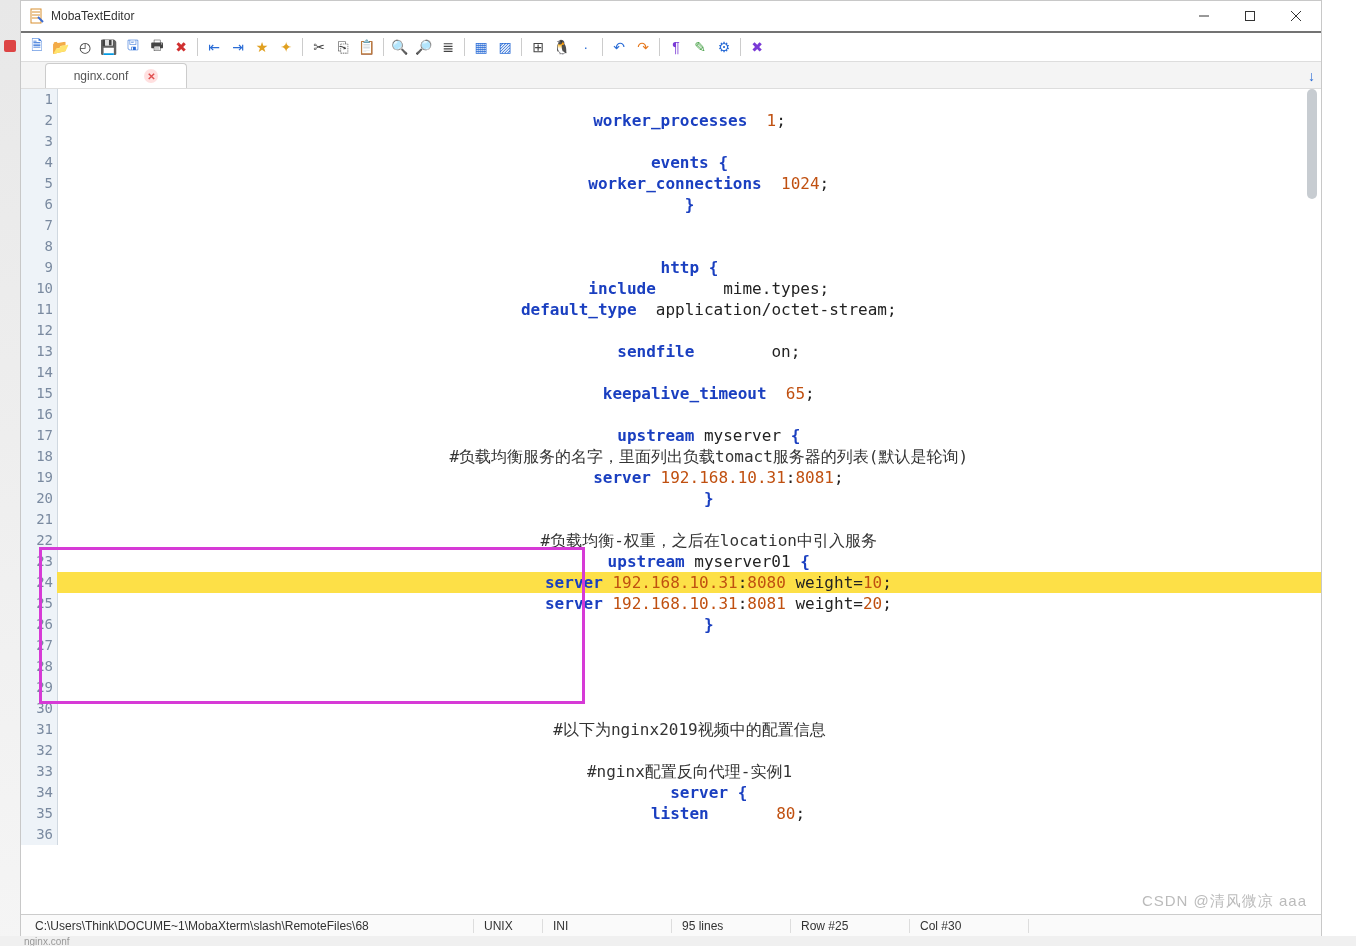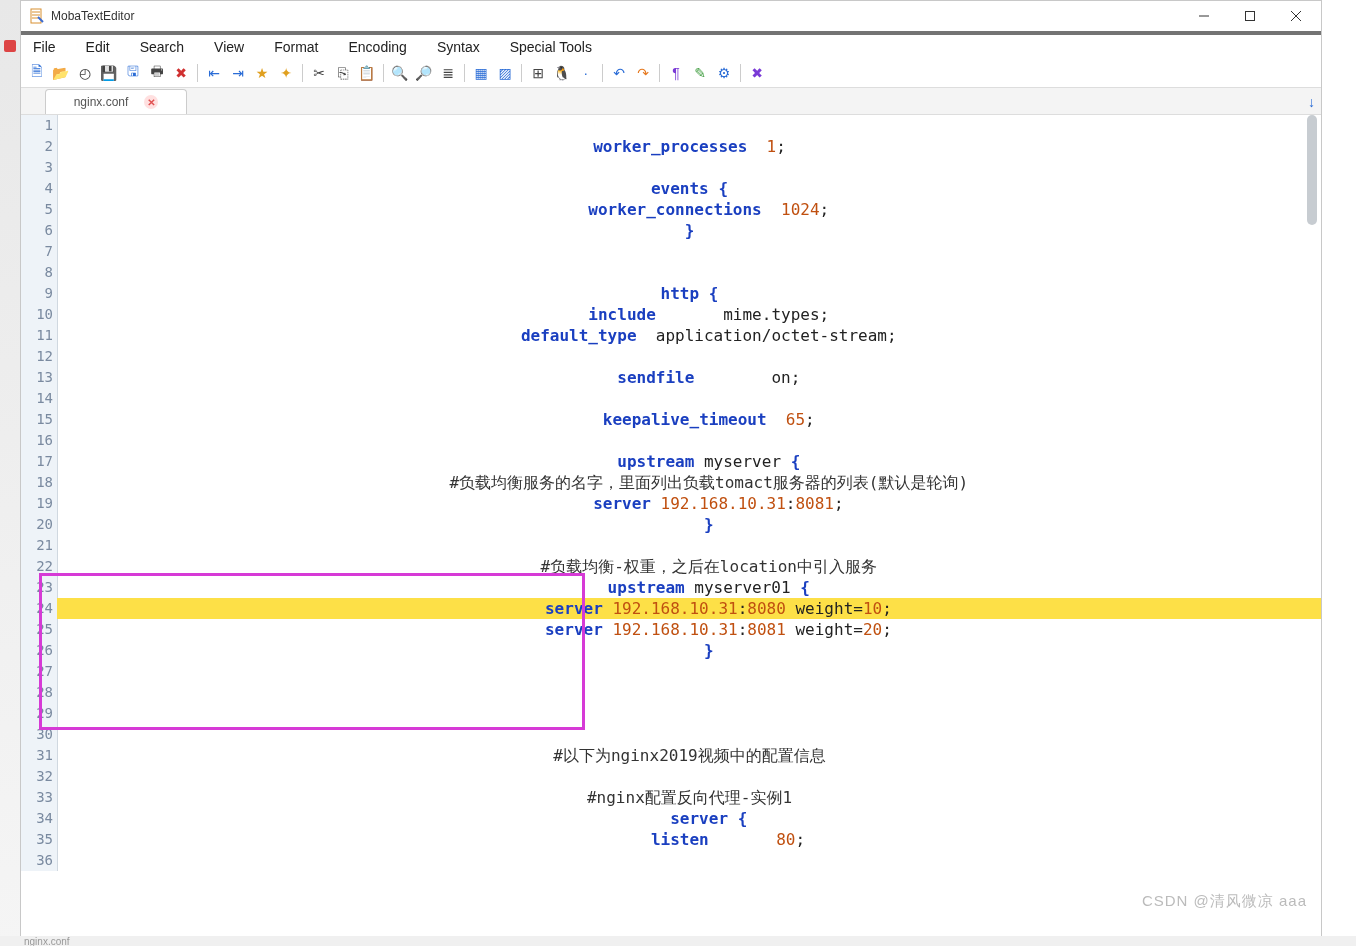--- a/index.html
+++ b/index.html
@@ -1,19 +1,19 @@
 <!DOCTYPE html>
 <html><head>
 <meta charset="utf-8">
 <style>
   html,body { margin:0; padding:0; font-family: "Segoe UI", Tahoma, sans-serif; font-size:13px; background:#fff; color:#000; overflow:hidden; height:100%; }
   .window { width:1300px; height:936px; margin-left:20px; border:1px solid #c8c8c8; background:#fff; display:flex; flex-direction:column; position:relative; }
   .outside-left { position:absolute; left:0; top:0; width:20px; height:946px; background:linear-gradient(#e8e8e8,#f5f5f5); }
   .outside-left .dot { width:12px;height:12px;border-radius:2px;margin:40px auto 0; background:#d44; }
-  .titlebar { height:30px; display:flex; align-items:center; justify-content:space-between; padding:0 2px 0 8px; background:#fff; border-bottom:4px solid #737373; }
+  .titlebar { height:30px; display:flex; align-items:center; justify-content:space-between; padding:0 2px 0 8px; background:#fff; border-bottom:2px solid #737373; }
   .titlebar-left { display:flex; align-items:center; gap:6px; }
   .appicon { width:16px;height:16px; display:inline-block; }
   .title-text { font-size:12px; color:#333; }
   .win-controls { display:flex; }
   .win-btn { width:46px; height:30px; display:flex; align-items:center; justify-content:center; color:#333; }
   .menubar { height:24px; display:flex; align-items:center; padding:0 8px; gap:22px; background:#fff; font-size:14px; color:#222; }
   .menubar span { padding:2px 4px; }
   .toolbar { height:28px; display:flex; align-items:center; padding:0 6px; gap:4px; background:#fff; border-bottom:1px solid #ddd; }
   .tbtn { width:20px; height:20px; display:flex; align-items:center; justify-content:center; border-radius:2px; font-size:14px; color:#444; }
   .tbtn.blue { color:#2a6cd6; }
@@ -81,30 +81,20 @@
         </div>
       <div class="win-btn">
           <svg width="10" height="10">
             <line x1="0" y1="0" x2="10" y2="10" stroke="#333"></line>
             <line x1="10" y1="0" x2="0" y2="10" stroke="#333"></line>
           </svg>
         </div>
     </div>
   </div>
 
-  <div class="menubar" id="menubar">
-      <span>File</span>
-      <span>Edit</span>
-      <span>Search</span>
-      <span>View</span>
-      <span>Format</span>
-      <span>Encoding</span>
-      <span>Syntax</span>
-      <span>Special Tools</span>
-    </div>
 
   <div class="toolbar" id="toolbar">
       <div class="tbtn blue">🗎</div>
       <div class="tbtn yellow">📂</div>
       <div class="tbtn ">◴</div>
       <div class="tbtn blue">💾</div>
       <div class="tbtn blue">🖫</div>
       <div class="tbtn ">🖶</div>
       <div class="tbtn red">✖</div>
       <div class="sep"></div>
@@ -223,17 +213,26 @@
           <div class="codeline"><span class="txt">    </span><span class="kw">server</span><span class="txt"> </span><span class="brace">{</span></div>
           <div class="codeline"><span class="txt">        </span><span class="kw">listen</span><span class="txt">       </span><span class="num">80</span><span class="txt">;</span></div>
         </div>
       <div class="highlight-box" id="hlbox" style="left: 18px; top: 458px; width: 540px; height: 151px;"></div>
     </div>
     <div class="vscroll-track">
       <div class="vscroll-thumb"></div>
     </div>
   </div>
 
+  <div class="statusbar">
+    <div class="cell" style="flex:0 0 430px; overflow:hidden; white-space:nowrap;">C:\Users\Think\DOCUME~1\MobaXterm\slash\RemoteFiles\68</div>
+    <div class="cell" style="width:50px">UNIX</div>
+    <div class="cell" style="width:110px">INI</div>
+    <div class="cell" style="width:100px">95 lines</div>
+    <div class="cell" style="width:100px">Row #25</div>
+    <div class="cell" style="width:100px">Col #30</div>
+    <div class="cell" style="flex:1"></div>
+  </div>
 
   <div class="watermark">CSDN @清风微凉 aaa</div>
 </div>
 
 <div class="bottom-strip">nginx.conf</div>
 
 </body></html>

